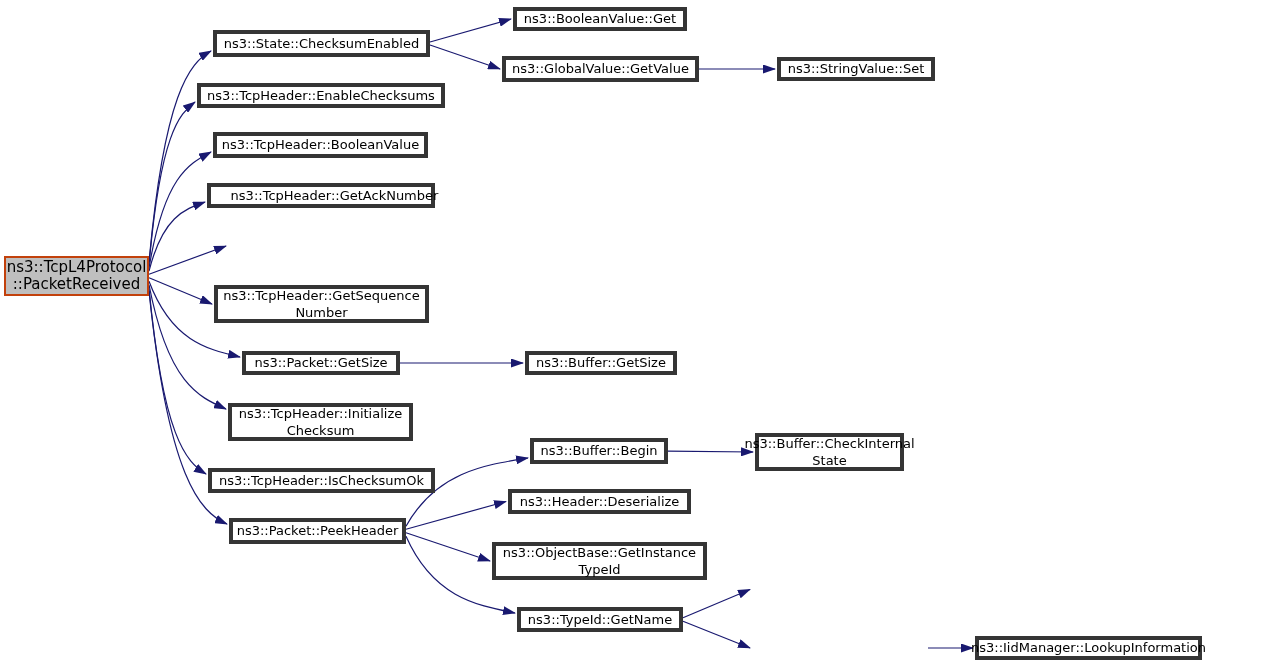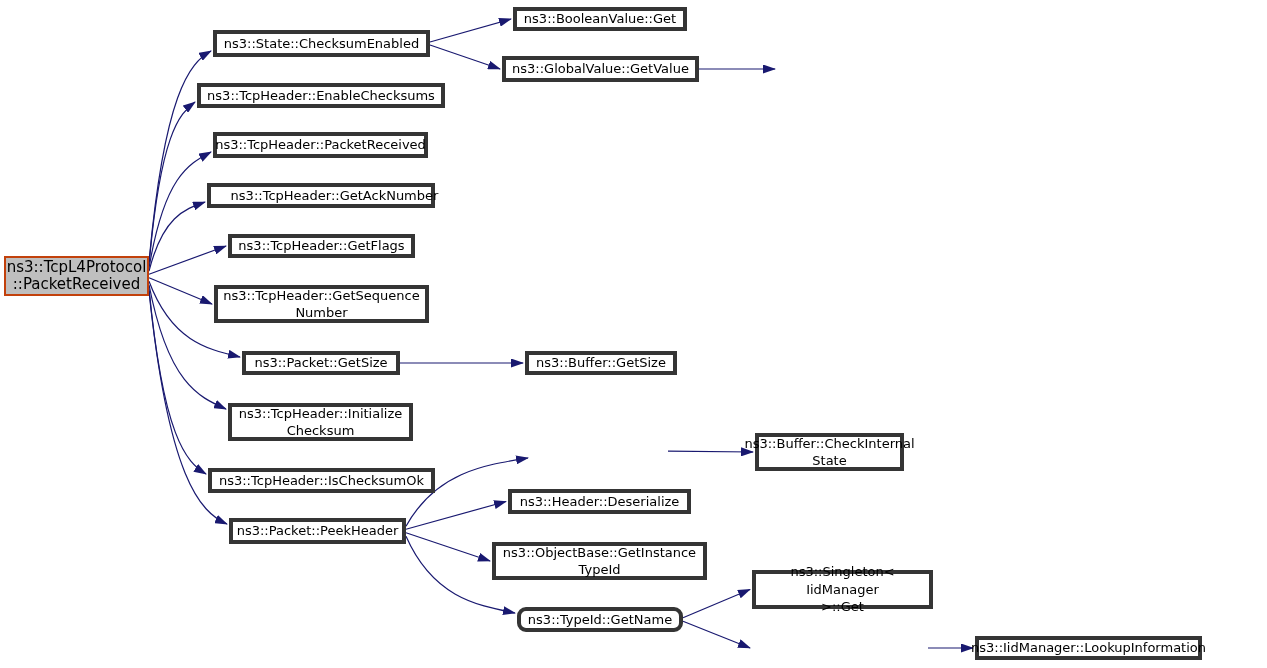--- a/index.html
+++ b/index.html
@@ -79,34 +79,33 @@
         <path d="M683,617.7 L750,589.5" fill="none" stroke="#191970" stroke-width="1.2" marker-end="url(#arrow)"></path>
         <path d="M683,621.21 L750,648" fill="none" stroke="#191970" stroke-width="1.2" marker-end="url(#arrow)"></path>
         <path d="M928,648 L973,648" fill="none" stroke="#191970" stroke-width="1.2" marker-end="url(#arrow)"></path>
       </g>
   </svg>
 <div class="node root" style="left: 4px; top: 256px; width: 145px; height: 40px; background: rgb(191, 191, 191); color: rgb(0, 0, 0);">ns3::TcpL4Protocol
 ::PacketReceived</div>
     <div class="node" style="left: 213px; top: 30px; width: 217px; height: 27px; background: rgb(255, 255, 255); border-color: rgb(53, 53, 53); color: rgb(0, 0, 0);">ns3::State::ChecksumEnabled</div>
     <div class="node" style="left: 513px; top: 7px; width: 174px; height: 24px; background: rgb(255, 255, 255); border-color: rgb(53, 53, 53); color: rgb(0, 0, 0);">ns3::BooleanValue::Get</div>
     <div class="node" style="left: 502px; top: 56px; width: 197px; height: 26px; background: rgb(255, 255, 255); border-color: rgb(53, 53, 53); color: rgb(0, 0, 0);">ns3::GlobalValue::GetValue</div>
+    <div class="node" style="left: 777px; top: 57px; width: 158px; height: 24px; background: rgb(255, 255, 255); border-color: rgb(53, 53, 53); color: rgb(0, 0, 0);">ns3::StringValue::Set</div>
     <div class="node" style="left: 197px; top: 83px; width: 248px; height: 25px; background: rgb(255, 255, 255); border-color: rgb(53, 53, 53); color: rgb(0, 0, 0);">ns3::TcpHeader::EnableChecksums</div>
-    <div class="node" style="left: 213px; top: 132px; width: 215px; height: 26px; background: rgb(255, 255, 255); border-color: rgb(53, 53, 53); color: rgb(0, 0, 0);">ns3::TcpHeader::PacketReceived</div>
+    <div class="node" style="left: 213px; top: 132px; width: 215px; height: 26px; background: rgb(255, 255, 255); border-color: rgb(53, 53, 53); color: rgb(0, 0, 0);">ns3::TcpHeader::BooleanValue</div>
     <div class="node" style="left: 207px; top: 183px; width: 228px; height: 25px; background: rgb(255, 255, 255); border-color: rgb(53, 53, 53); color: rgb(0, 0, 0); padding-left: 29px;">ns3::TcpHeader::GetAckNumber</div>
-    <div class="node" style="left: 228px; top: 234px; width: 187px; height: 24px; background: rgb(255, 255, 255); border-color: rgb(53, 53, 53); color: rgb(0, 0, 0);">ns3::TcpHeader::GetFlags</div>
     <div class="node" style="left: 214px; top: 285px; width: 215px; height: 38px; background: rgb(255, 255, 255); border-color: rgb(53, 53, 53); color: rgb(0, 0, 0);">ns3::TcpHeader::GetSequence
 Number</div>
     <div class="node" style="left: 242px; top: 351px; width: 158px; height: 24px; background: rgb(255, 255, 255); border-color: rgb(53, 53, 53); color: rgb(0, 0, 0);">ns3::Packet::GetSize</div>
     <div class="node" style="left: 525px; top: 351px; width: 152px; height: 24px; background: rgb(255, 255, 255); border-color: rgb(53, 53, 53); color: rgb(0, 0, 0);">ns3::Buffer::GetSize</div>
     <div class="node" style="left: 228px; top: 403px; width: 185px; height: 38px; background: rgb(255, 255, 255); border-color: rgb(53, 53, 53); color: rgb(0, 0, 0);">ns3::TcpHeader::Initialize
 Checksum</div>
     <div class="node" style="left: 208px; top: 468px; width: 227px; height: 25px; background: rgb(255, 255, 255); border-color: rgb(53, 53, 53); color: rgb(0, 0, 0);">ns3::TcpHeader::IsChecksumOk</div>
     <div class="node" style="left: 229px; top: 518px; width: 177px; height: 26px; background: rgb(255, 255, 255); border-color: rgb(53, 53, 53); color: rgb(0, 0, 0);">ns3::Packet::PeekHeader</div>
+    <div class="node" style="left: 530px; top: 438px; width: 138px; height: 26px; background: rgb(255, 255, 255); border-color: rgb(53, 53, 53); color: rgb(0, 0, 0);">ns3::Buffer::Begin</div>
     <div class="node" style="left: 755px; top: 433px; width: 149px; height: 38px; background: rgb(255, 255, 255); border-color: rgb(53, 53, 53); color: rgb(0, 0, 0);">ns3::Buffer::CheckInternal
 State</div>
     <div class="node" style="left: 508px; top: 489px; width: 183px; height: 25px; background: rgb(255, 255, 255); border-color: rgb(53, 53, 53); color: rgb(0, 0, 0);">ns3::Header::Deserialize</div>
     <div class="node" style="left: 492px; top: 542px; width: 215px; height: 38px; background: rgb(255, 255, 255); border-color: rgb(53, 53, 53); color: rgb(0, 0, 0);">ns3::ObjectBase::GetInstance
 TypeId</div>
-    <div class="node" style="left: 517px; top: 607px; width: 166px; height: 25px; background: rgb(255, 255, 255); border-color: rgb(53, 53, 53); color: rgb(0, 0, 0); border-radius: 9px;">ns3::TypeId::GetName</div>
-    <div class="node" style="left: 752px; top: 570px; width: 181px; height: 39px; background: rgb(255, 255, 255); border-color: rgb(53, 53, 53); color: rgb(0, 0, 0);">ns3::Singleton&lt; IidManager
-&gt;::Get</div>
+    <div class="node" style="left: 517px; top: 607px; width: 166px; height: 25px; background: rgb(255, 255, 255); border-color: rgb(53, 53, 53); color: rgb(0, 0, 0);">ns3::TypeId::GetName</div>
     <div class="node" style="left: 975px; top: 636px; width: 227px; height: 24px; background: rgb(255, 255, 255); border-color: rgb(53, 53, 53); color: rgb(0, 0, 0);">ns3::IidManager::LookupInformation</div>
   </div>
 
 </body></html>

